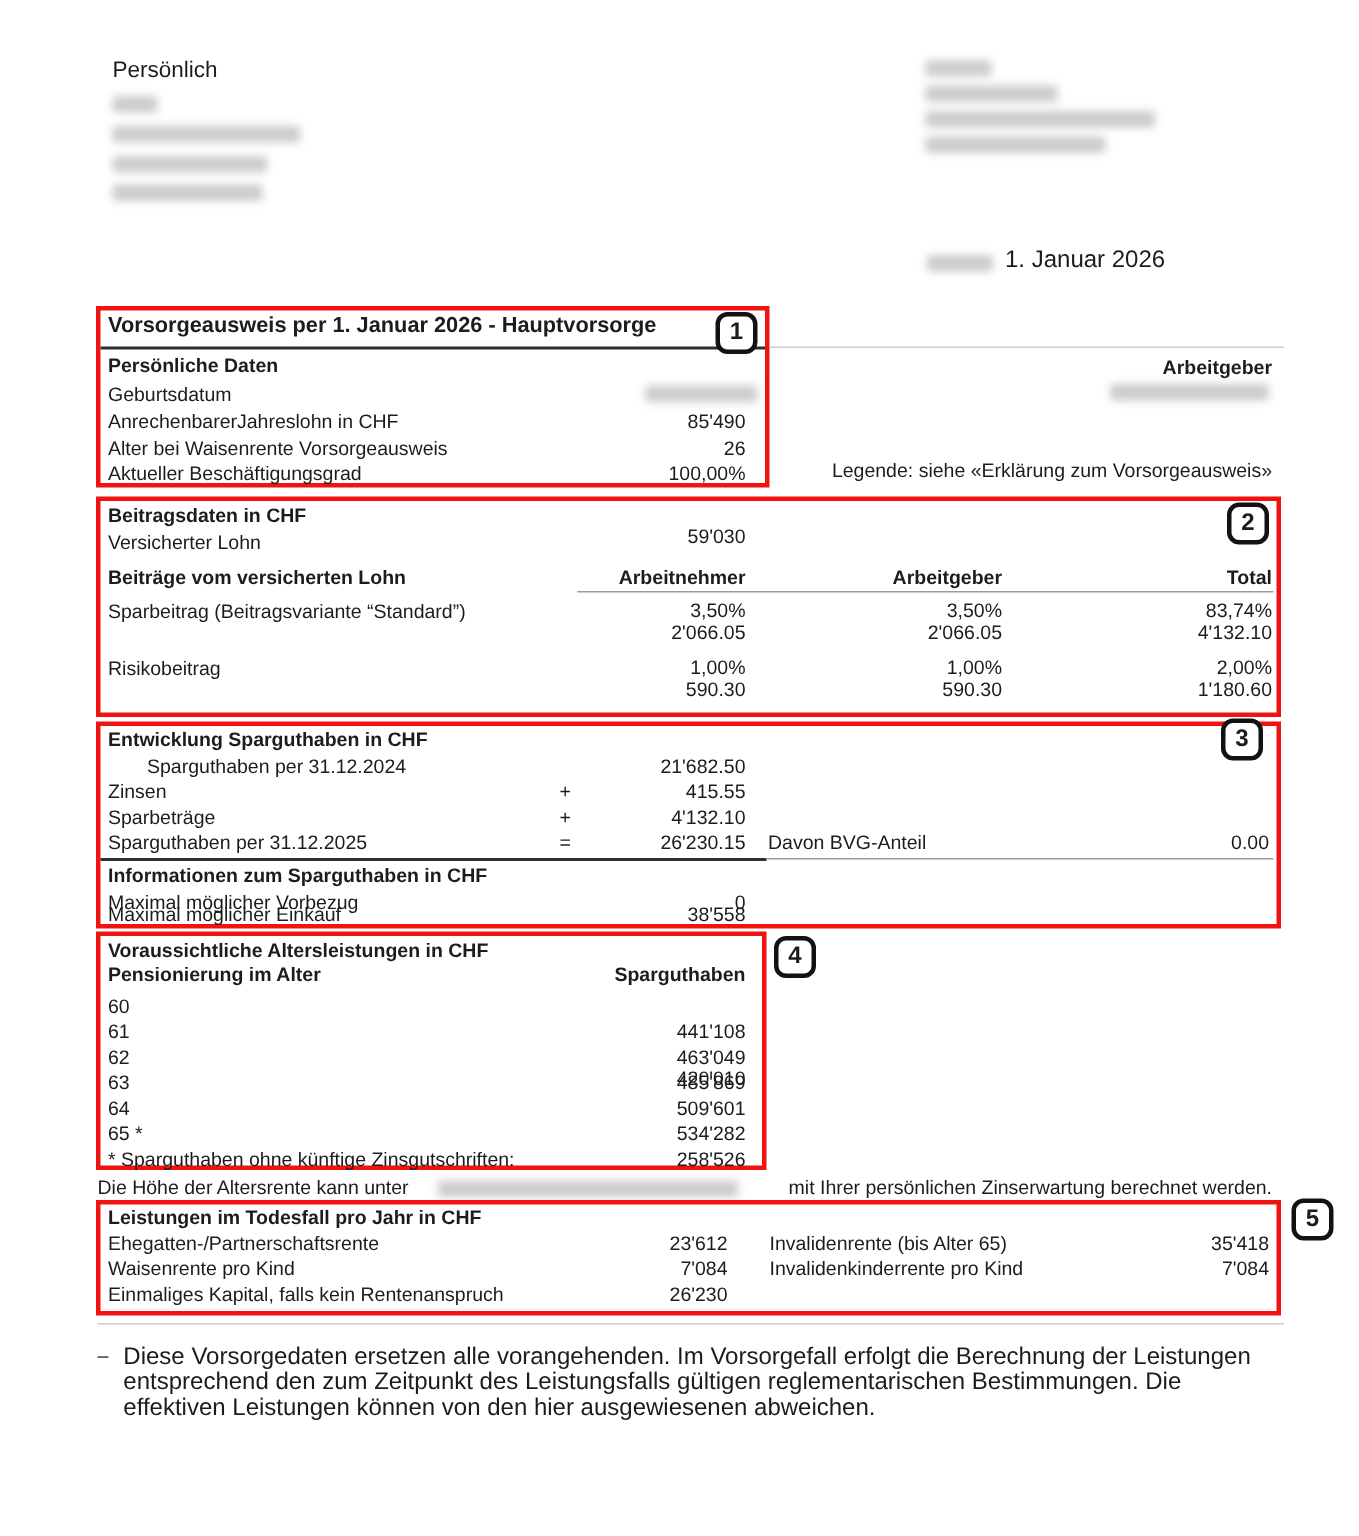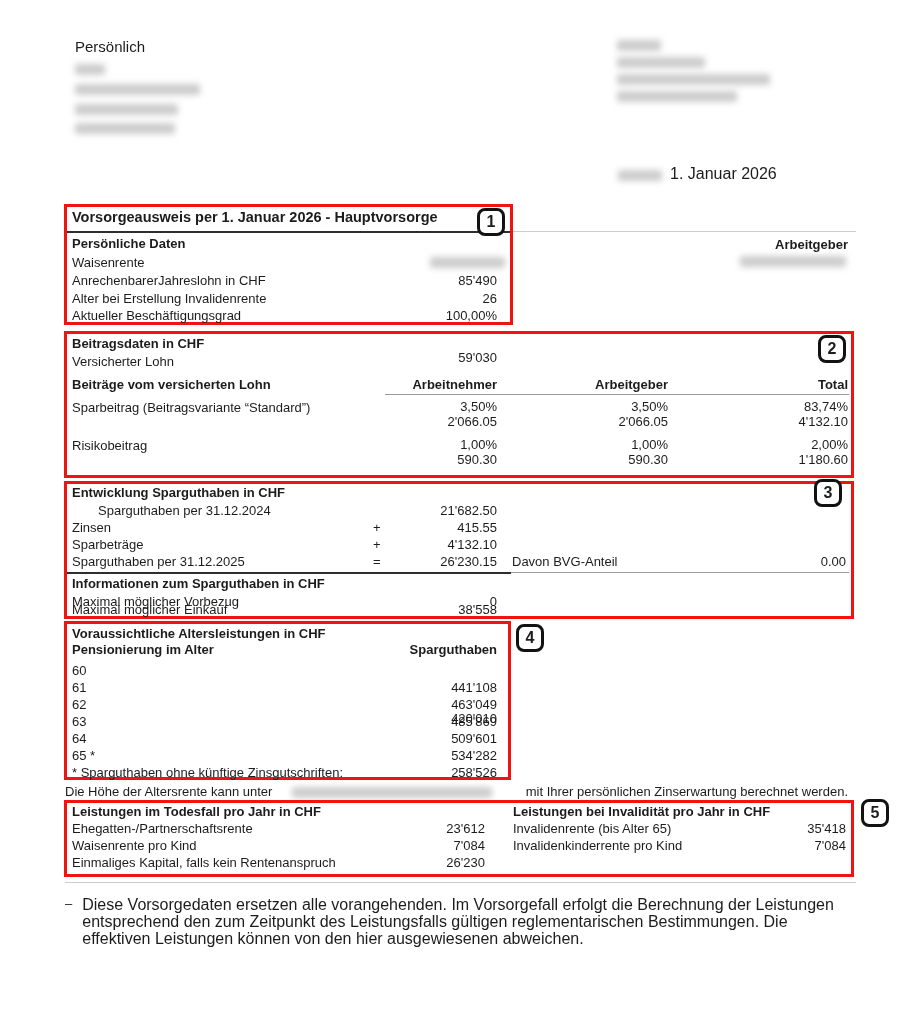--- a/index.html
+++ b/index.html
@@ -43,34 +43,35 @@
   <div class="abs" style="left:670px;top:165px;font-size:16px;">1. Januar 2026</div>
 
   <div class="redbox" style="left:64px;top:204px;width:449px;height:121px;"></div>
   <div class="marker" style="left:477px;top:208px;">1</div>
   <div class="hline" style="left:513px;top:231px;width:343px;"></div>
 
   <div class="abs title-lg" style="left:72px;top:209px;">Vorsorgeausweis per 1. Januar 2026 - Hauptvorsorge</div>
   <div class="hline-dark" style="left:67px;top:231px;width:443px;"></div>
   <div class="abs b" style="left:72px;top:236px;">Persönliche Daten</div>
 
-  <div class="abs" style="left:72px;top:255px;">Waisenrente</div>
+  <div class="abs" style="left:72px;top:255px;">Geburtsdatum</div>
   <div class="blurbox" style="left:430px;top:257px;width:75px;"></div>
 
   <div class="abs" style="left:72px;top:273px;">AnrechenbarerJahreslohn in CHF</div>
   <div class="abs r" style="right:409px;top:273px;">85'490</div>
 
-  <div class="abs" style="left:72px;top:291px;">Alter bei Erstellung Invalidenrente</div>
+  <div class="abs" style="left:72px;top:291px;">Alter bei Waisenrente Vorsorgeausweis</div>
   <div class="abs r" style="right:409px;top:291px;">26</div>
 
   <div class="abs" style="left:72px;top:308px;">Aktueller Beschäftigungsgrad</div>
   <div class="abs r" style="right:409px;top:308px;">100,00%</div>
 
   <div class="abs b" style="right:58px;top:237px;">Arbeitgeber</div>
   <div class="blurbox" style="left:740px;top:256px;width:106px;"></div>
+  <div class="abs" style="right:58px;top:306px;">Legende: siehe «Erklärung zum Vorsorgeausweis»</div>
 
   <div class="redbox" style="left:64px;top:331px;width:790px;height:147px;"></div>
   <div class="marker" style="left:818px;top:335px;">2</div>
 
   <div class="abs b" style="left:72px;top:336px;">Beitragsdaten in CHF</div>
   <div class="abs" style="left:72px;top:354px;">Versicherter Lohn</div>
   <div class="abs r" style="right:409px;top:350px;">59'030</div>
 
   <div class="abs b" style="left:72px;top:377px;">Beiträge vom versicherten Lohn</div>
   <div class="abs b r" style="right:409px;top:377px;">Arbeitnehmer</div>
@@ -156,21 +157,20 @@
   <div class="marker" style="left:861px;top:799px;">5</div>
 
   <div class="abs b" style="left:72px;top:804px;">Leistungen im Todesfall pro Jahr in CHF</div>
   <div class="abs" style="left:72px;top:821px;">Ehegatten-/Partnerschaftsrente</div>
   <div class="abs r" style="right:421px;top:821px;">23'612</div>
   <div class="abs" style="left:72px;top:838px;">Waisenrente pro Kind</div>
   <div class="abs r" style="right:421px;top:838px;">7'084</div>
   <div class="abs" style="left:72px;top:855px;">Einmaliges Kapital, falls kein Rentenanspruch</div>
   <div class="abs r" style="right:421px;top:855px;">26'230</div>
 
-  <div class="abs b" style="left:513px;top:804px;">Leistungen bei Invalidität pro Jahr in CHF</div>
   <div class="abs" style="left:513px;top:821px;">Invalidenrente (bis Alter 65)</div>
   <div class="abs r" style="right:60px;top:821px;">35'418</div>
   <div class="abs" style="left:513px;top:838px;">Invalidenkinderrente pro Kind</div>
   <div class="abs r" style="right:60px;top:838px;">7'084</div>
 
   <div class="hline" style="left:65px;top:882px;width:791px;"></div>
 
   <div class="footer-note">
     <span>–</span>
     <p>Diese Vorsorgedaten ersetzen alle vorangehenden. Im Vorsorgefall erfolgt die Berechnung der Leistungen entsprechend den zum Zeitpunkt des Leistungsfalls gültigen reglementarischen Bestimmungen. Die effektiven Leistungen können von den hier ausgewiesenen abweichen.</p>

